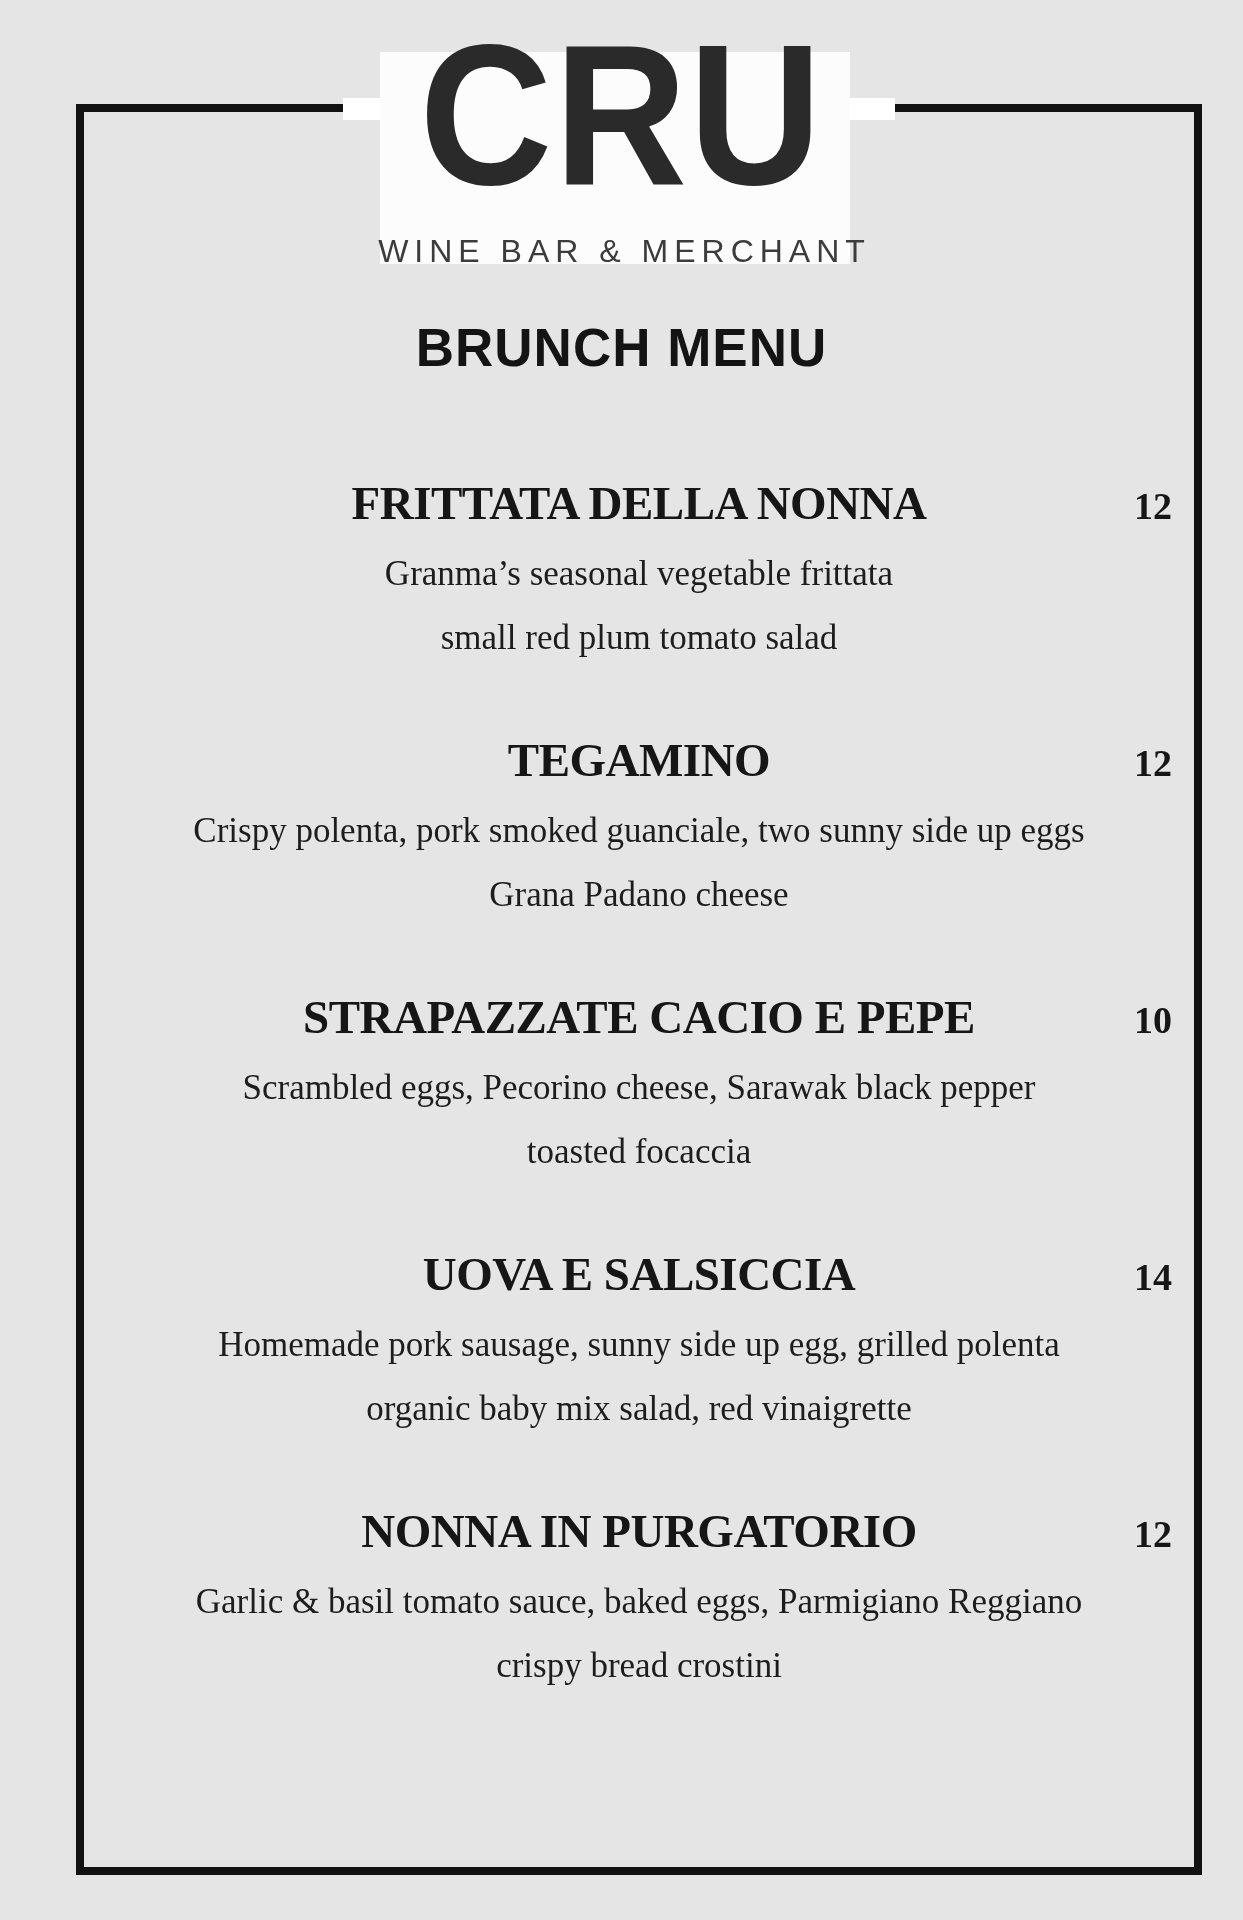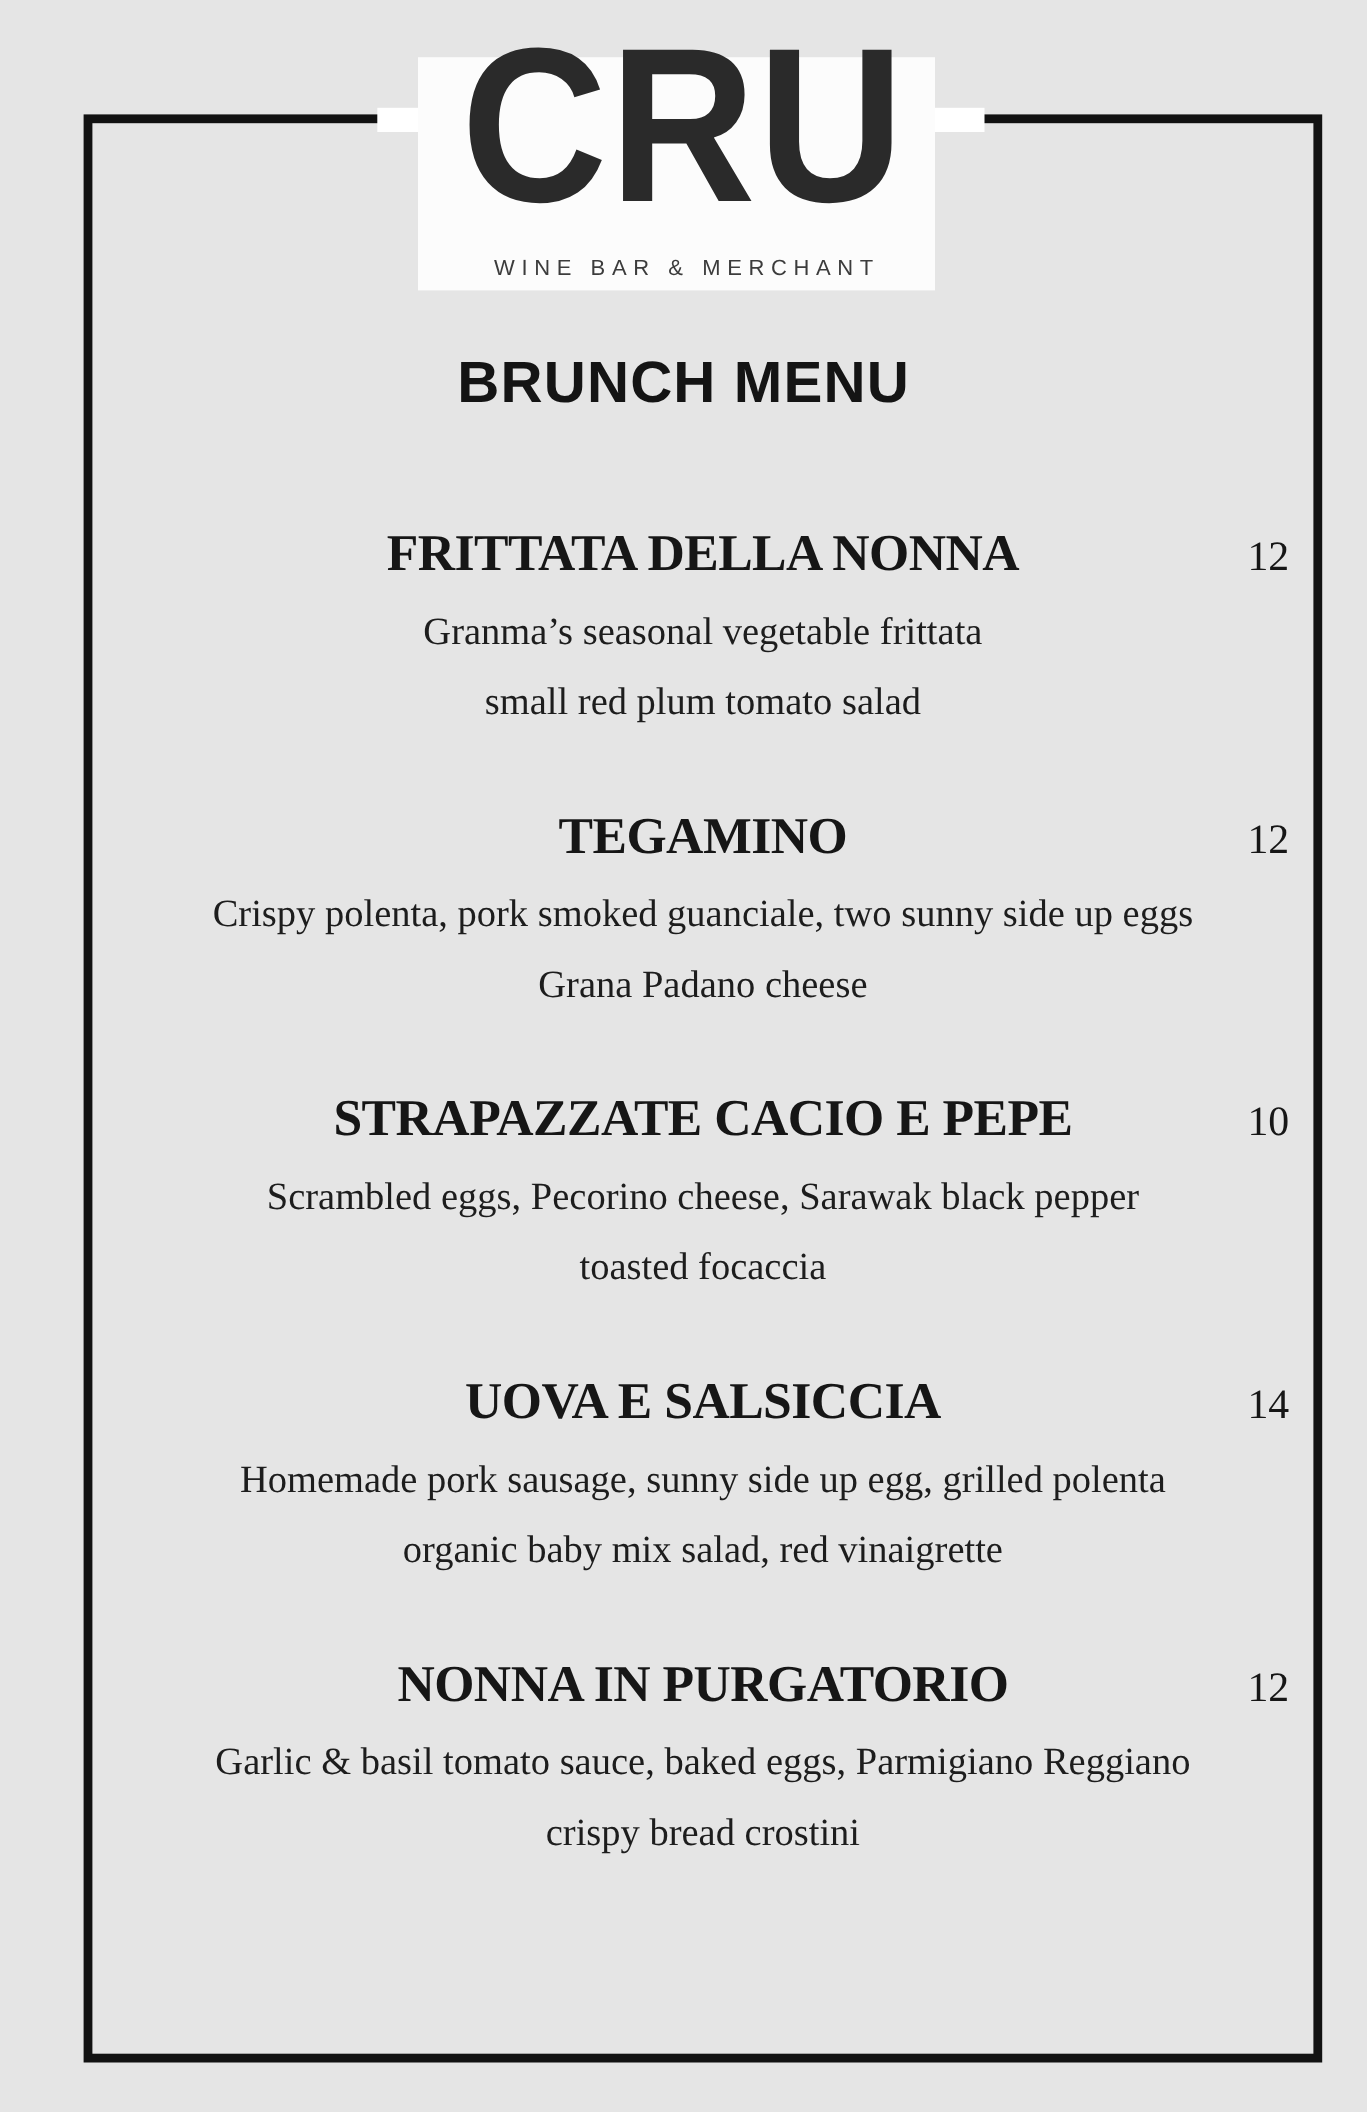--- a/index.html
+++ b/index.html
@@ -63,21 +63,21 @@
   }
 
   .logo-tagline {
     position: absolute;
     top: 233px;
     left: 0;
     width: 100%;
     text-align: center;
     font-family: "Liberation Sans", sans-serif;
     font-weight: 400;
-    font-size: 20px;
+    font-size: 32px;
     letter-spacing: 6px;
     text-indent: 6px;
     color: #3c3c3c;
   }
 
   .page-title {
     position: absolute;
     top: 317px;
     left: 0;
     width: 100%;
@@ -106,21 +106,21 @@
     font-size: 47px;
     line-height: 64px;
     letter-spacing: -0.5px;
     color: #161616;
   }
   .item-price {
     position: absolute;
     top: 3px;
     right: 22px;
     font-family: "Liberation Serif", serif;
-    font-weight: 400;
+    font-weight: 700;
     font-size: 38px;
     line-height: 64px;
     color: #161616;
   }
   .item-desc {
     margin-top: 7px;
     text-align: center;
     font-family: "Liberation Serif", serif;
     font-weight: 400;
     font-size: 35px;

